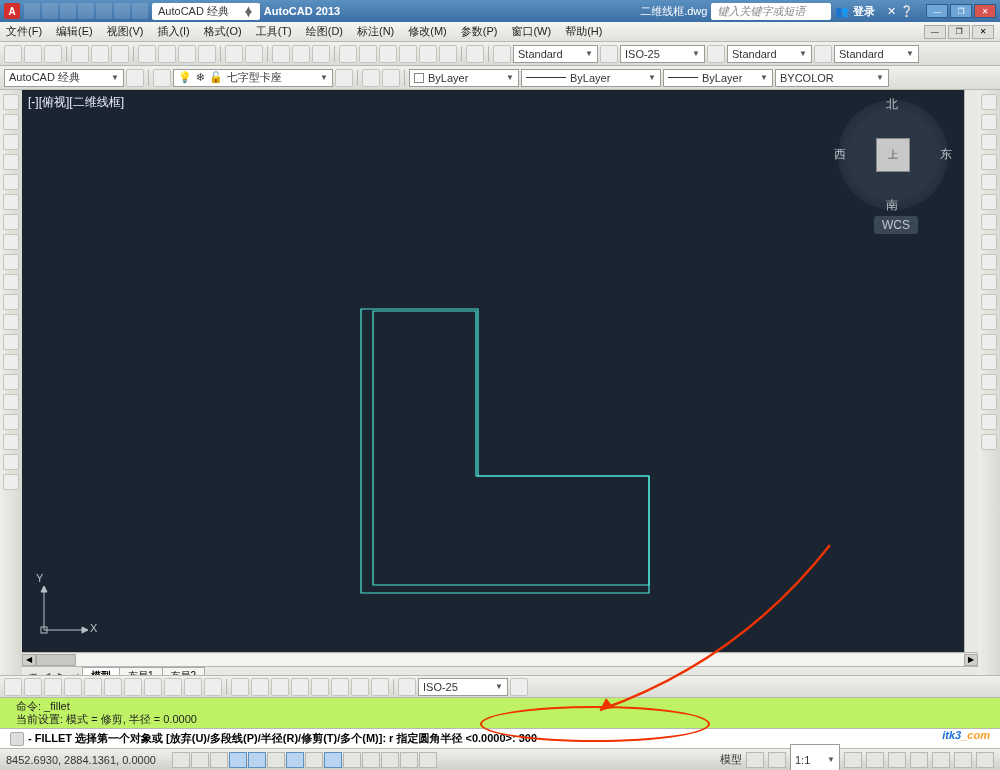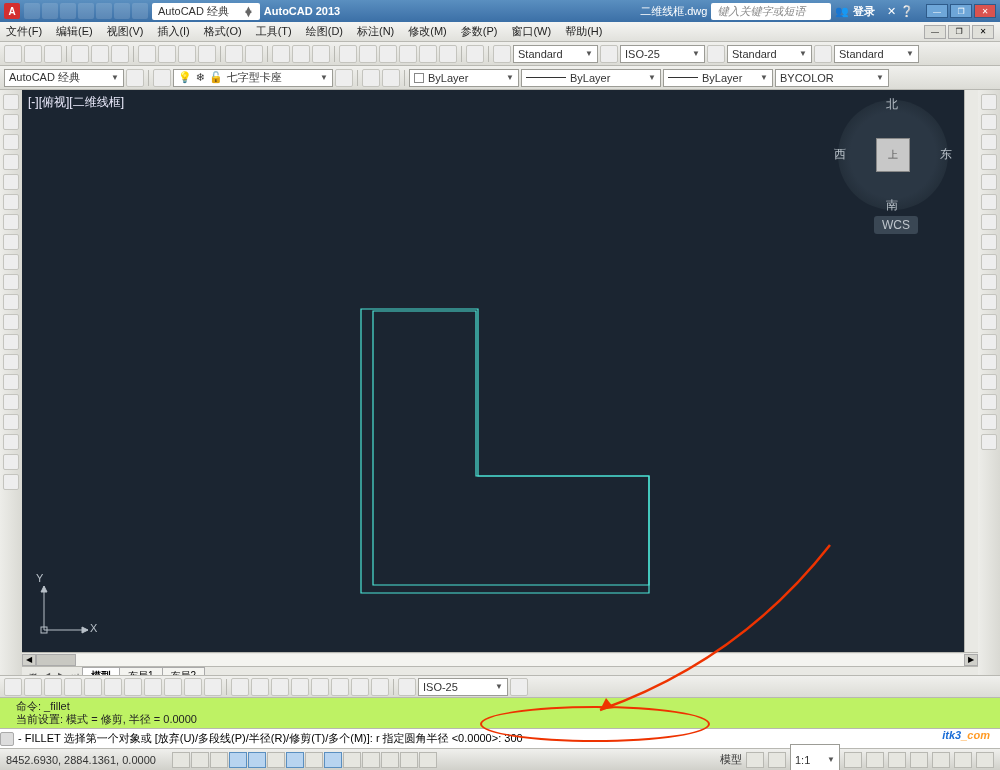--- a/index.html
+++ b/index.html
@@ -42,21 +42,21 @@
   .hscroll .arrow { width: 14px; height: 12px; background: #d0d0ca; border: 1px solid #aaa; font-size: 8px; display: flex; align-items: center; justify-content: center; }
   .hscroll .track { flex: 1; height: 12px; background: #f4f4f0; position: relative; }
   .hscroll .thumb { position: absolute; left: 0; width: 40px; height: 100%; background: #c8c8c2; border: 1px solid #aaa; }
   .tabsrow { height: 18px; background: #e9e9e4; display: flex; align-items: center; padding: 0 4px; gap: 0; border-top: 1px solid #b8b8b2; }
   .tabsrow .navbtn { width: 14px; height: 14px; font-size: 8px; color: #555; display: flex; align-items: center; justify-content: center; }
   .tab { padding: 1px 8px; background: #f4f4f0; border: 1px solid #aaa; border-bottom: none; margin-right: -1px; font-size: 10px; }
   .tab.active { background: #fff; font-weight: bold; }
   .bottom-region { position: absolute; bottom: 0; left: 0; right: 0; }
   .dimrow { height: 22px; background: linear-gradient(#f0f0ed,#dcdcd6); border-top: 1px solid #b8b8b2; display: flex; align-items: center; padding: 0 4px; gap: 2px; }
   .cmdwin { background: #bef264; border-top: 1px solid #b8b8b2; padding: 2px 16px; font-family: SimSun, monospace; font-size: 11px; color: #222; line-height: 13px; }
-  .cmdinput { background: #fff; border-top: 1px solid #b8b8b2; display: flex; align-items: center; padding: 2px 0; font-family: SimSun, monospace; font-size: 11px; }
+  .cmdinput { background: #fff; border-top: 1px solid #b8b8b2; display: flex; align-items: center; padding: 2px 10px; font-family: SimSun, monospace; font-size: 11px; font-weight: bold; }
   .cmdinput .icon { width: 14px; height: 14px; background: #ddd; border: 1px solid #aaa; border-radius: 2px; margin-right: 4px; }
   .statusbar { height: 22px; background: linear-gradient(#f0f0ed,#d0d0ca); border-top: 1px solid #b8b8b2; display: flex; align-items: center; padding: 0 6px; gap: 6px; font-size: 10px; color: #333; }
   .statusbar .sbtn { width: 18px; height: 16px; background: #e6e6e0; border: 1px solid #b8b8b2; }
   .statusbar .sbtn.on { background: #b8d4f0; border-color: #5a8fc0; }
   .annot-ellipse { position: absolute; border: 2px solid #e30; border-radius: 50%; width: 230px; height: 36px; bottom: 28px; left: 480px; pointer-events: none; }
   .annot-arrow { position: absolute; pointer-events: none; }
   .watermark { position: absolute; right: 10px; bottom: 24px; font-size: 28px; font-weight: bold; font-style: italic; pointer-events: none; }
   .watermark .a { color: #1a6dd6; }
   .watermark .b { color: #ff8a00; opacity: .85; }
   .vscroll-inner { position: absolute; right: 0; top: 0; bottom: 0; width: 14px; background: #e9e9e4; border-left: 1px solid #b8b8b2; }

